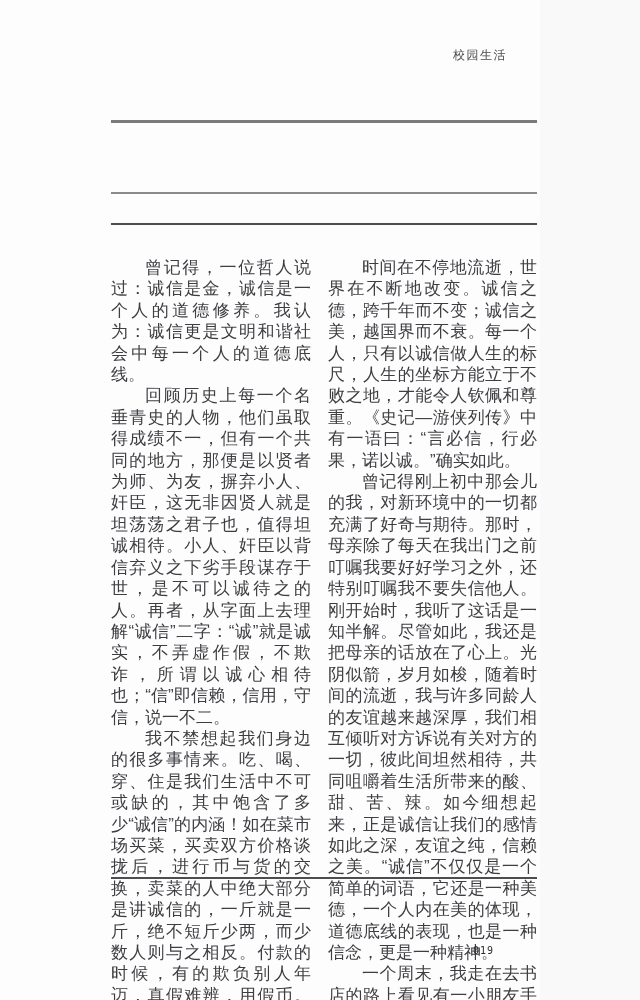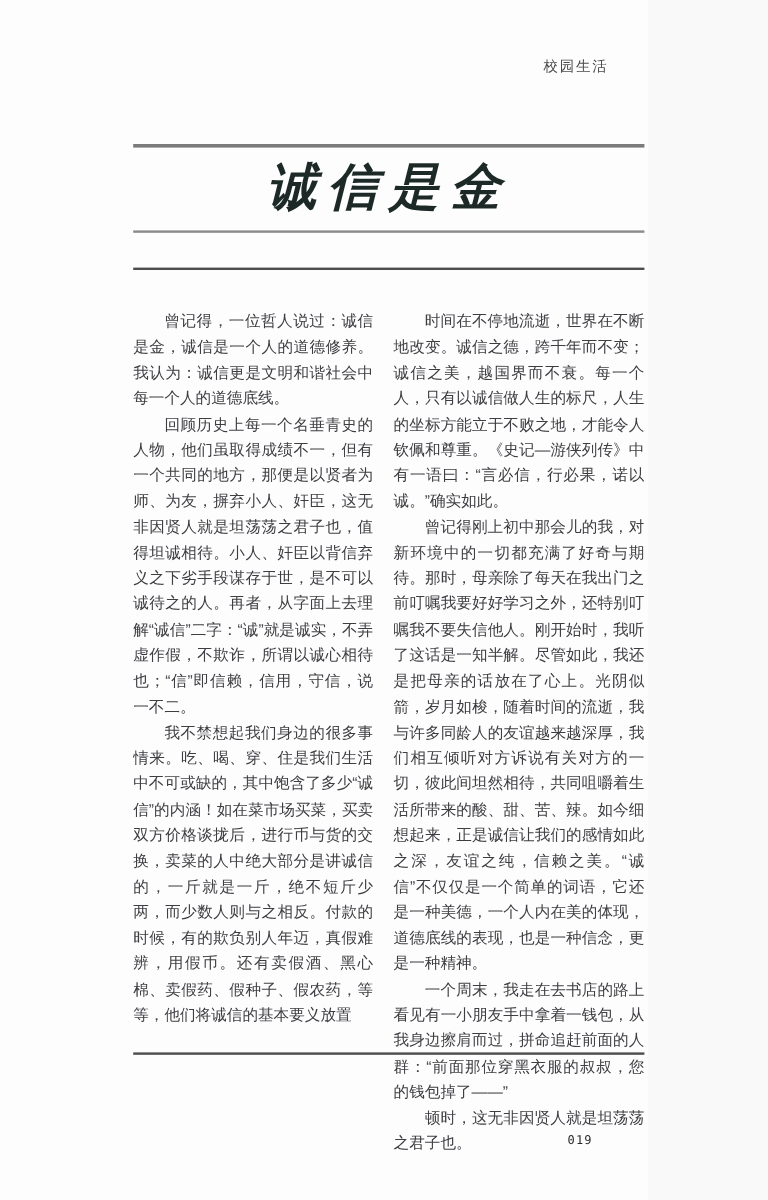--- a/index.html
+++ b/index.html
@@ -35,42 +35,41 @@
   }
   .author-line .marker{margin-right:7px;color:#555;font-size:11.5px;}
   .body-cols{
     position:absolute;top:257px;left:111px;width:426px;
     display:flex;justify-content:space-between;
   }
   .col-left{width:200px;}
   .col-right{width:209px;}
   .body-cols p{
     margin:0;
-    font-size:13px;
+    font-size:17px;
     line-height:21.4px;
     text-align:justify;
     color:#3e3e42;
   }
   .body-cols p.indent{text-indent:2em;}
   .page-number{
     position:absolute;top:945px;right:46px;
     font-size:10px;color:#2a2a2a;letter-spacing:1px;
     font-family:"DejaVu Sans Mono","Liberation Mono",monospace;
   }
 </style>
 </head>
 <body>
 
 <div class="page">
 
   <div class="header-label">校园生活</div>
 
   <div class="rule rule-top"></div>
 
-  <div class="article-title">诚信是金</div>
 
   <div class="rule rule-mid"></div>
 
 
   <div class="rule rule-author"></div>
 
   <div class="body-cols">
     <div class="col-left">
       <p class="indent">曾记得，一位哲人说过：诚信是金，诚信是一个人的道德修养。我认为：诚信更是文明和谐社会中每一个人的道德底线。</p>
       <p class="indent">回顾历史上每一个名垂青史的人物，他们虽取得成绩不一，但有一个共同的地方，那便是以贤者为师、为友，摒弃小人、奸臣，这无非因贤人就是坦荡荡之君子也，值得坦诚相待。小人、奸臣以背信弃义之下劣手段谋存于世，是不可以诚待之的人。再者，从字面上去理解“诚信”二字：“诚”就是诚实，不弄虚作假，不欺诈，所谓以诚心相待也；“信”即信赖，信用，守信，说一不二。</p>

